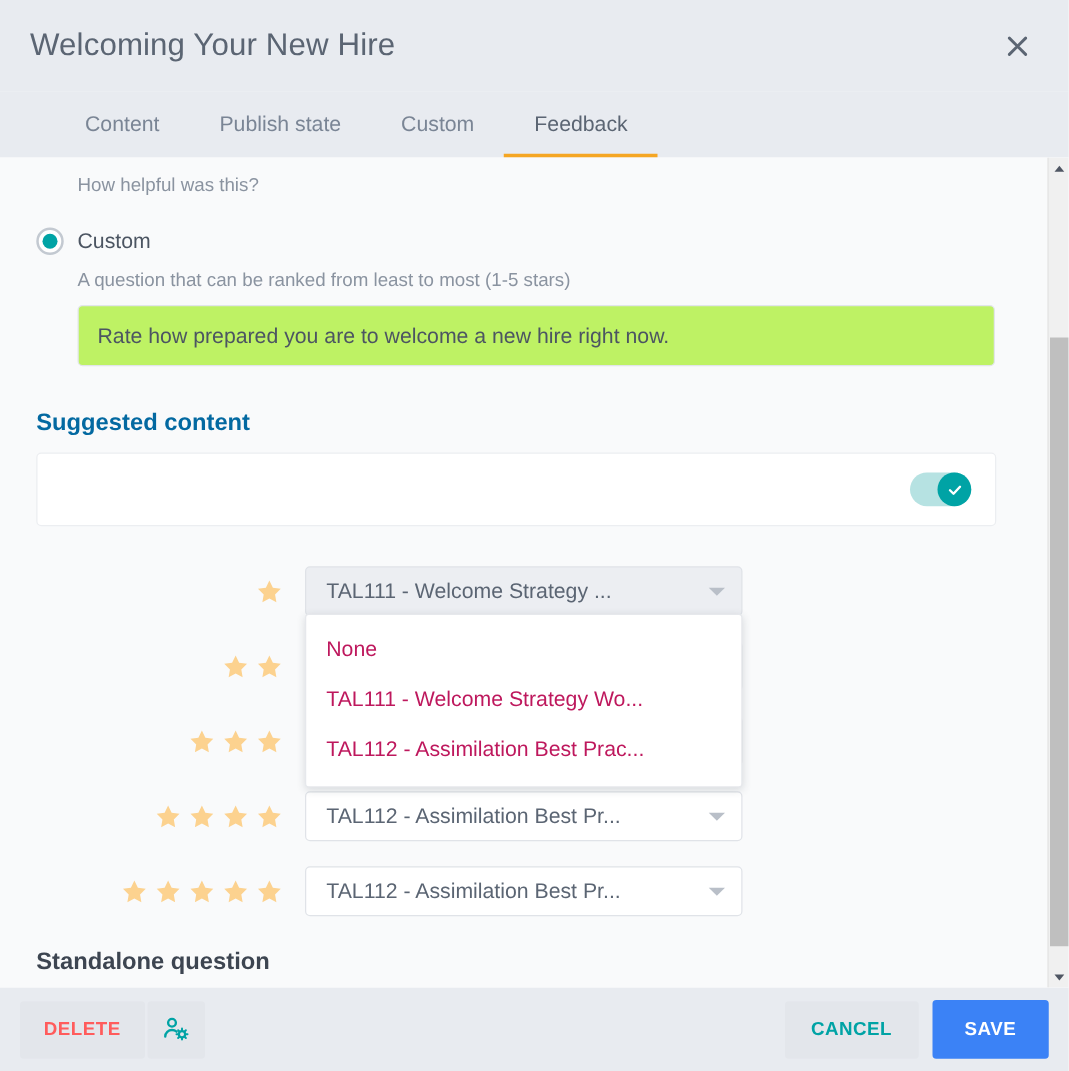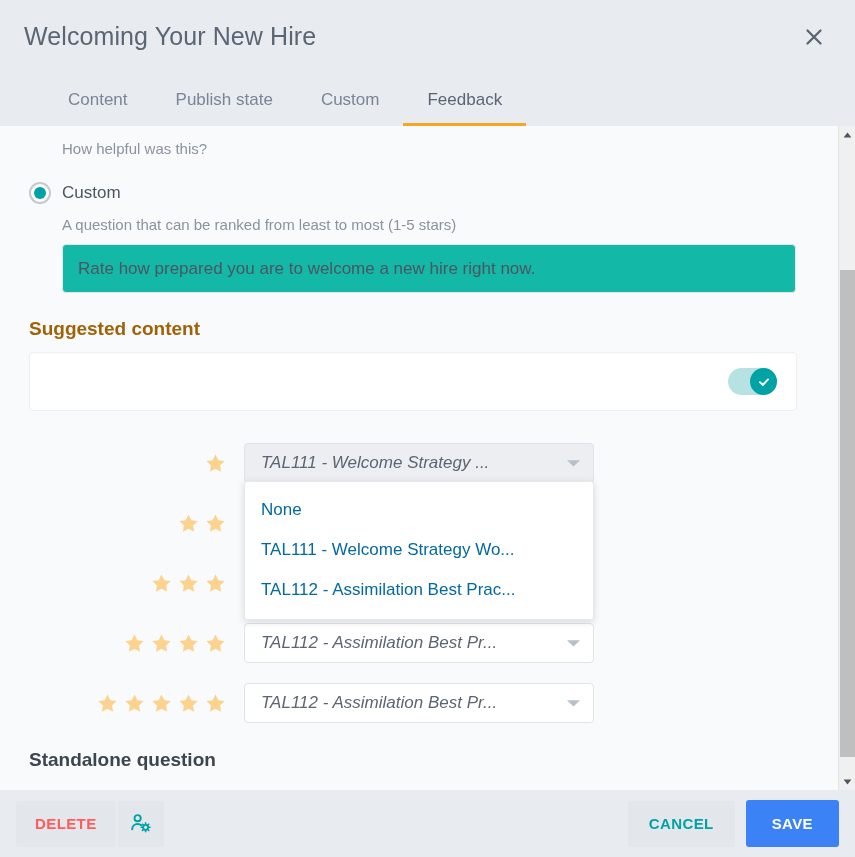--- a/index.html
+++ b/index.html
@@ -123,36 +123,36 @@
     font-size: 15px;
     color: #8a93a0;
     padding-left: 33px;
     margin-top: 12px;
   }
 
   .text-input {
     margin: 11px 0 0 33px;
     width: 734px;
     height: 49px;
-    background: #14b8a6;
+    background: #bef264;
     border: 1px solid #e2e5ea;
     border-radius: 4px;
     display: flex;
     align-items: center;
     padding: 0 15px;
     font-size: 17px;
     color: #4c5562;
     cursor: text;
   }
 
   .section-title {
     font-size: 19px;
     font-weight: bold;
-    color: #a16207;
-    margin-top: 25px;
+    color: #0369a1;
+    margin-top: 35px;
   }
 
   .card {
     margin-top: 12px;
     width: 768px;
     height: 59px;
     background: #fff;
     border: 1px solid #eceef1;
     border-radius: 4px;
     display: flex;
@@ -202,21 +202,20 @@
     width: 350px;
     height: 40px;
     border: 1px solid #e0e3e8;
     border-radius: 4px;
     background: #fff;
     display: flex;
     align-items: center;
     padding: 0 12px 0 16px;
     cursor: pointer;
     flex: 0 0 auto;
-    font-style: italic;
   }
   .select.open { background: #eceef2; border-color: #dfe2e7; }
   .select .sel-text {
     font-size: 17px;
     color: #5b6573;
     white-space: nowrap;
     overflow: hidden;
   }
   .select .caret { margin-left: auto; }
   .select .caret svg { display: block; }
@@ -233,21 +232,21 @@
     box-shadow: 0 2px 7px rgba(40,50,65,.16);
     z-index: 30;
     padding: 8px 0 9px 0;
   }
   .dropdown-item {
     height: 40px;
     display: flex;
     align-items: center;
     padding: 0 16px;
     font-size: 17px;
-    color: #0369a1;
+    color: #be185d;
     white-space: nowrap;
     overflow: hidden;
     cursor: pointer;
   }
 
   .standalone-title {
     font-size: 19px;
     font-weight: bold;
     color: #3d4551;
     margin-top: 16px;

